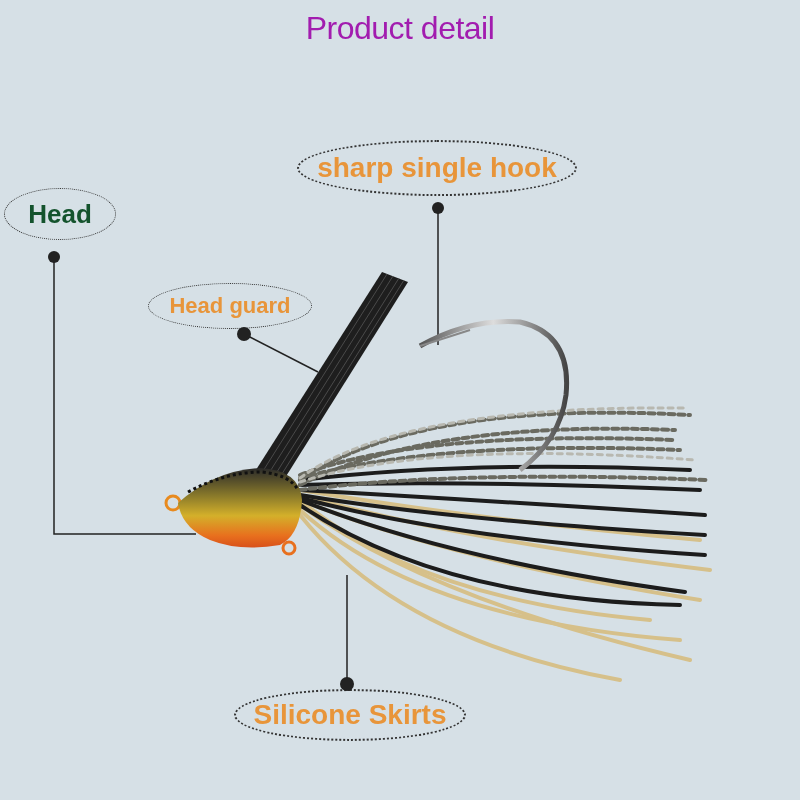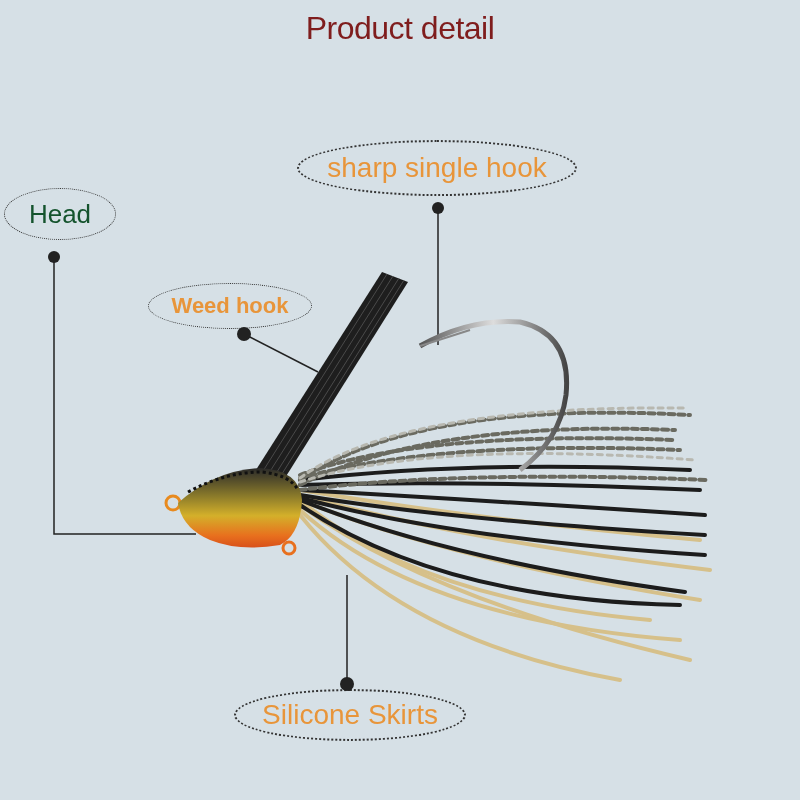--- a/index.html
+++ b/index.html
@@ -1,37 +1,37 @@
 <!DOCTYPE html>
 <html><head>
 <meta charset="utf-8">
 <style>
   html, body { margin:0; padding:0; }
   body { width:800px; height:800px; background:#d6e0e6; position:relative; overflow:hidden; font-family:"Liberation Sans", sans-serif; }
-  .title { position:absolute; top:10px; left:0; width:800px; text-align:center; font-size:32px; color:#7f1d1d; letter-spacing:-0.5px; }
-  .label { position:absolute; border:2px dotted #333; border-radius:50%; color:#e8953a; text-align:center; display:flex; align-items:center; justify-content:center; box-sizing:border-box; }
+  .title { position:absolute; top:10px; left:0; width:800px; text-align:center; font-size:32px; color:#a21caf; letter-spacing:-0.5px; }
+  .label { position:absolute; border:2px dotted #333; border-radius:50%; color:#e8953a; text-align:center; display:flex; align-items:center; justify-content:center; box-sizing:border-box;font-weight:bold; }
   .lbl-head { left:4px; top:188px; width:112px; height:52px; font-size:26px; color:#14532d; border-width:1.5px; }
   .lbl-hook { left:297px; top:140px; width:280px; height:56px; font-size:28px; }
   .lbl-weed { left:148px; top:283px; width:164px; height:46px; font-size:22px; font-weight:bold; border-width:1px; }
   .lbl-skirt { left:234px; top:689px; width:232px; height:52px; font-size:28px;text-align:center; }
   svg.art { position:absolute; left:0; top:0; }
 </style>
 </head>
 <body>
 
 <div class="title">Product detail</div>
 
 <div class="label lbl-head">
     <span>Head</span>
   </div>
 <div class="label lbl-hook">
     <span>sharp single hook</span>
   </div>
 <div class="label lbl-weed">
-    <span>Weed hook</span>
+    <span>Head guard</span>
   </div>
 <div class="label lbl-skirt">
     <span>Silicone Skirts</span>
   </div>
 
 <svg class="art" width="800" height="800" viewBox="0 0 800 800">
   <defs>
     <linearGradient id="gold" x1="0" y1="0" x2="0" y2="1">
       <stop offset="0" stop-color="#2a2a2a"></stop>
       <stop offset="0.35" stop-color="#8a7a2a"></stop>

